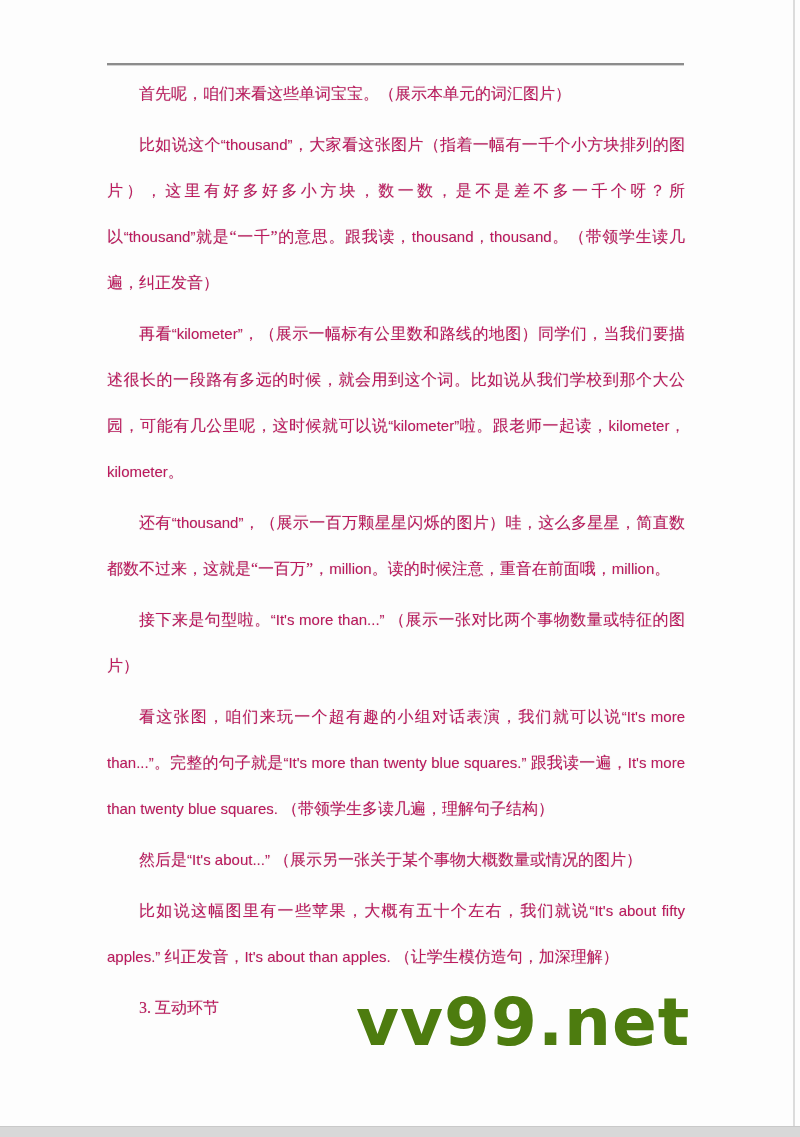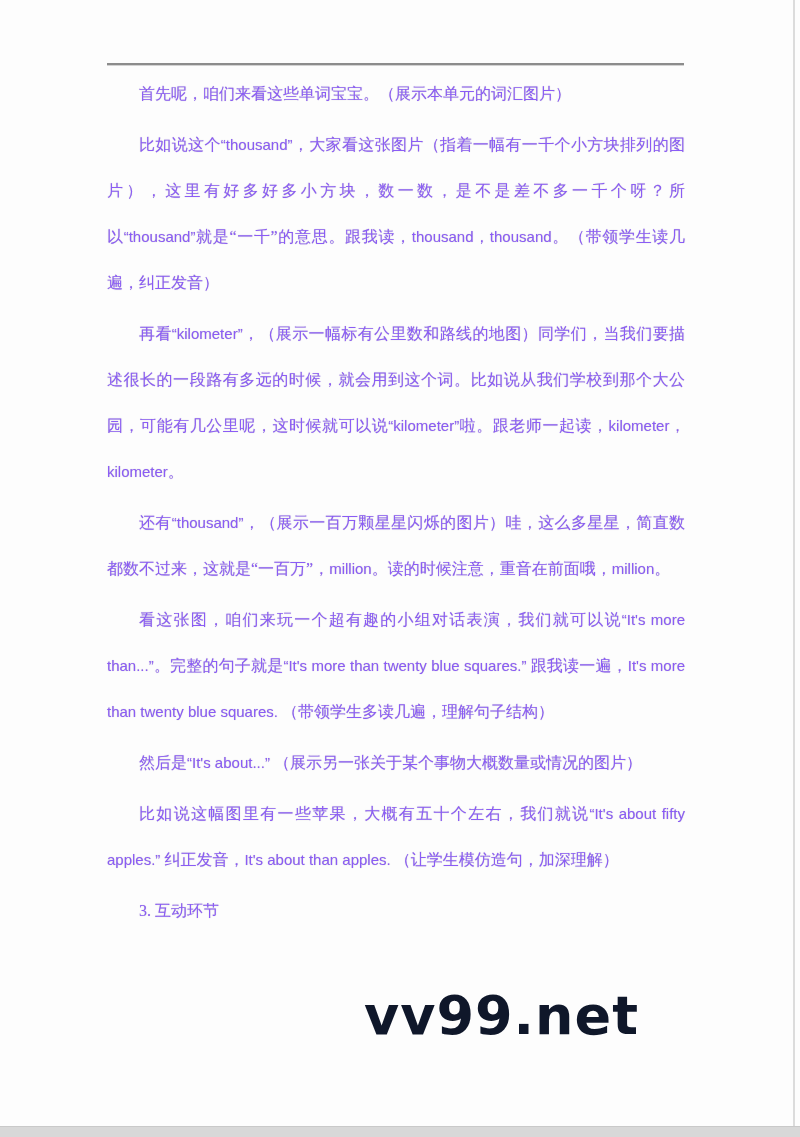--- a/index.html
+++ b/index.html
@@ -22,48 +22,48 @@
     width: 577px;
     height: 2px;
     background: #8c8c8c;
     box-shadow: 0 1px 0 #d2d2d2;
   }
   #doc-body {
     position: absolute;
     top: 71px;
     left: 107px;
     width: 578px;
-    color: #8b5cf6;
+    color: #be185d;
     font-size: 16px;
     line-height: 46px;
     text-align: justify;
     text-justify: inter-ideograph;
     text-shadow: 0 0 1px rgba(62,62,62,0.30);
   }
   .para {
     margin: 0 0 5px 0;
     text-indent: 2em;
   }
   .zh {
     font-family: "Liberation Serif", "DejaVu Serif", serif;
   }
   .en {
     font-family: "Liberation Sans", "DejaVu Sans", sans-serif;
     font-weight: 400;
     font-size: 15px;
   }
   #watermark {
     position: absolute;
-    left: 364px;
+    left: 356px;
     top: 984px;
     font-family: "DejaVu Sans", "Liberation Sans", sans-serif;
     font-weight: 700;
-    font-size: 54px;
+    font-size: 66px;
     letter-spacing: 1px;
-    color: #0f172a;
+    color: #4d7c0f;
     z-index: 0;
     white-space: nowrap;
     user-select: none;
   }
   #doc-body { z-index: 1; }
   #right-edge {
     position: absolute;
     top: 0;
     right: 5px;
     width: 2px;
@@ -84,20 +84,21 @@
 <body>
 
 <div id="page">
   <div id="header-rule"></div>
   <div id="watermark">vv99.net</div>
   <div id="doc-body">
       <p class="para"><span class="zh">首先呢，咱们来看这些单词宝宝。（展示本单元的词汇图片）</span></p>
       <p class="para"><span class="zh">比如说这个</span><span class="en">“thousand”</span><span class="zh">，大家看这张图片（指着一幅有一千个小方块排列的图片），这里有好多好多小方块，数一数，是不是差不多一千个呀？所以</span><span class="en">“thousand”</span><span class="zh">就是“一千”的意思。跟我读，</span><span class="en">thousand，thousand</span><span class="zh">。（带领学生读几遍，纠正发音）</span></p>
       <p class="para"><span class="zh">再看</span><span class="en">“kilometer”</span><span class="zh">，（展示一幅标有公里数和路线的地图）同学们，当我们要描述很长的一段路有多远的时候，就会用到这个词。比如说从我们学校到那个大公园，可能有几公里呢，这时候就可以说</span><span class="en">“kilometer”</span><span class="zh">啦。跟老师一起读，</span><span class="en">kilometer，kilometer</span><span class="zh">。</span></p>
       <p class="para"><span class="zh">还有</span><span class="en">“thousand”</span><span class="zh">，（展示一百万颗星星闪烁的图片）哇，这么多星星，简直数都数不过来，这就是“一百万”，</span><span class="en">million</span><span class="zh">。读的时候注意，重音在前面哦，</span><span class="en">million</span><span class="zh">。</span></p>
+      <p class="para"><span class="zh">接下来是句型啦。</span><span class="en">“It's more than...”</span><span class="zh"> （展示一张对比两个事物数量或特征的图片）</span></p>
       <p class="para"><span class="zh">看这张图，咱们来玩一个超有趣的小组对话表演，我们就可以说</span><span class="en">“It's more than...”</span><span class="zh">。完整的句子就是</span><span class="en">“It's more than twenty blue squares.”</span><span class="zh"> 跟我读一遍，</span><span class="en">It's more than twenty blue squares.</span><span class="zh"> （带领学生多读几遍，理解句子结构）</span></p>
       <p class="para"><span class="zh">然后是</span><span class="en">“It's about...”</span><span class="zh"> （展示另一张关于某个事物大概数量或情况的图片）</span></p>
       <p class="para"><span class="zh">比如说这幅图里有一些苹果，大概有五十个左右，我们就说</span><span class="en">“It's about fifty apples.”</span><span class="zh"> 纠正发音，</span><span class="en">It's about than apples.</span><span class="zh"> （让学生模仿造句，加深理解）</span></p>
       <p class="para"><span class="zh">3. 互动环节</span></p>
     </div>
   <div id="right-edge"></div>
   <div id="bottom-bar"></div>
 </div>
 
 </body></html>

